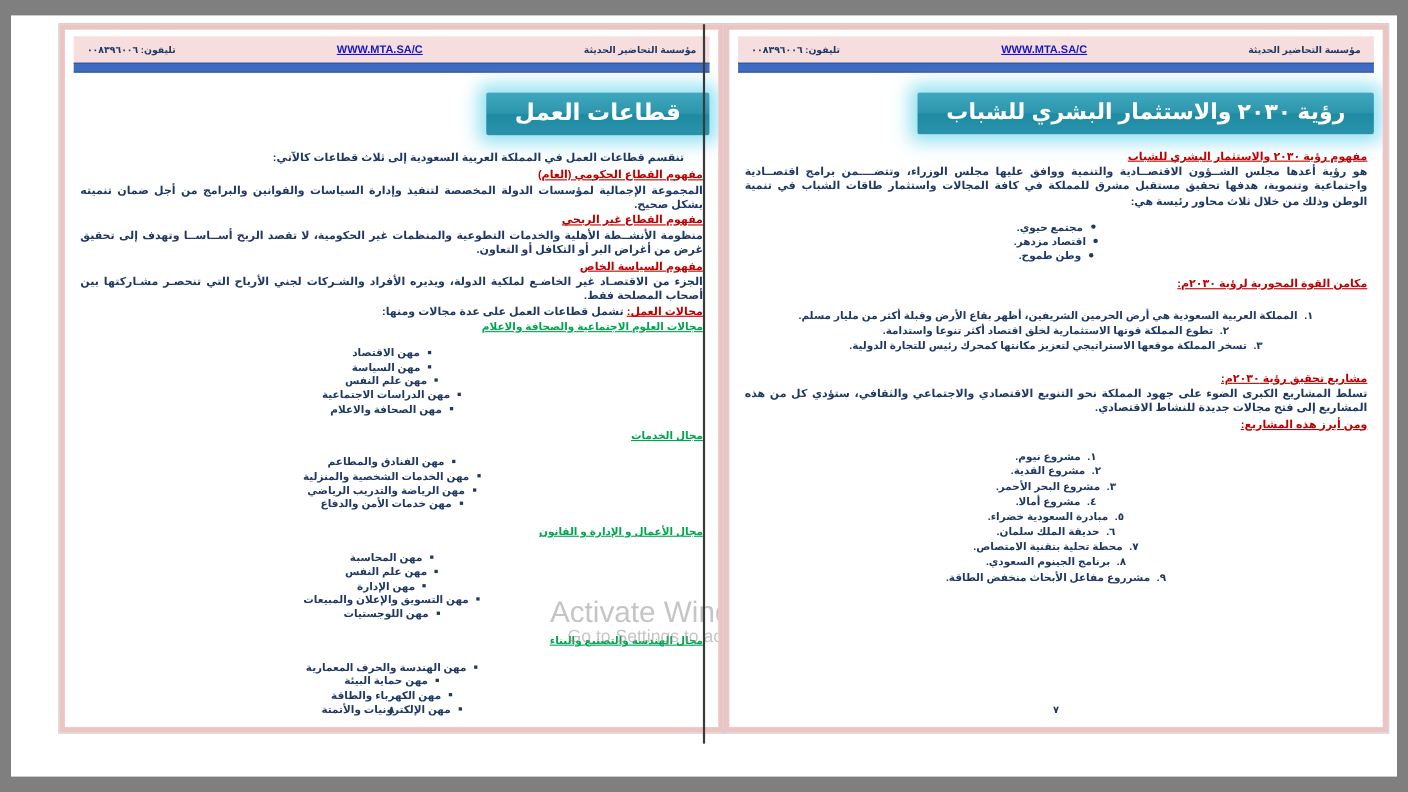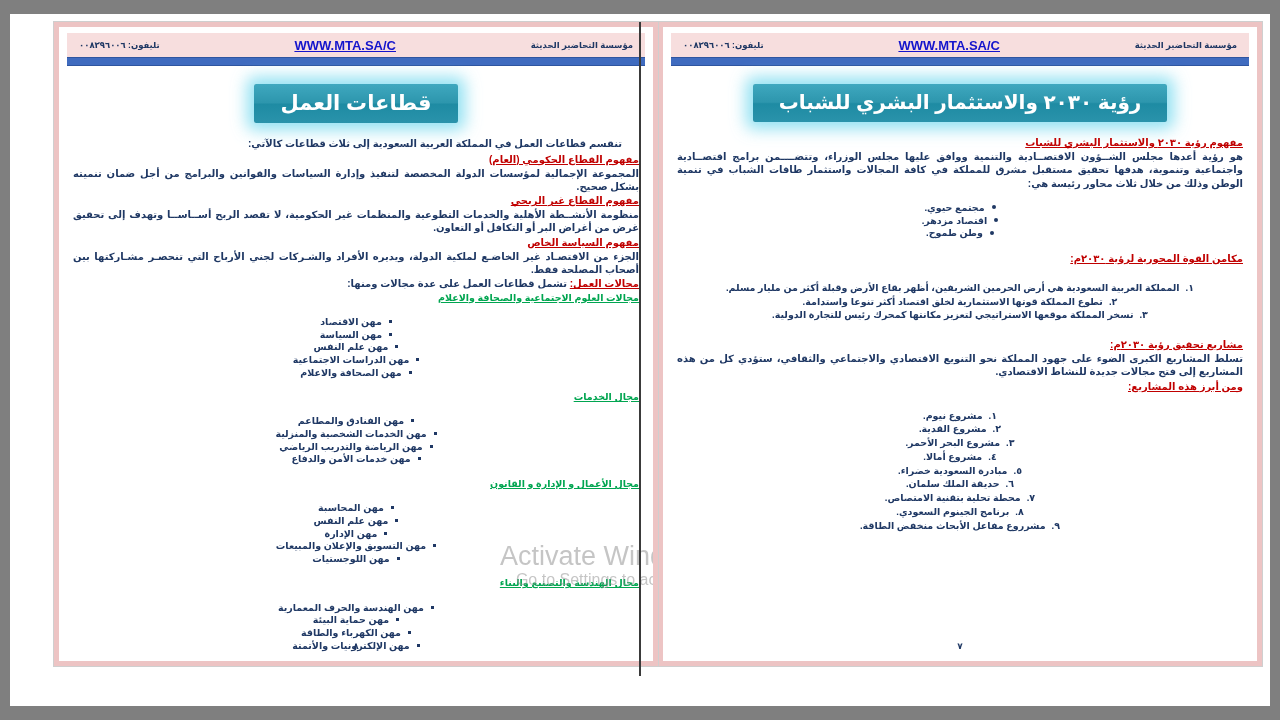--- a/index.html
+++ b/index.html
@@ -80,38 +80,37 @@
     direction: rtl;
   }
   .pg-header .h-cell {
     font-size: 8.5px;
     font-weight: bold;
     color: #1f3864;
     white-space: nowrap;
     letter-spacing: .2px;
   }
   .pg-header .h-link {
-    font-size: 13px;
+    font-size: 10px;
     font-weight: bold;
     color: #1414cc;
     text-decoration: underline;
     white-space: nowrap;
   }
   .header-rule {
     height: 7px;
     background: #3f6bbf;
     border-top: 1px solid #2f55a0;
     border-bottom: 1px solid #2f55a0;
     margin: 0 0 0 0;
   }
 
   
   .banner-wrap {
     display: flex;
-    justify-content: center;
     margin-top: 18px;
     margin-bottom: 14px;
   }
   .banner {
     background: linear-gradient(180deg,#3fa8bf 0%, #2d96ad 48%, #1e8ba3 52%, #2a93ab 100%);
     color: #ffffff;
     font-weight: bold;
     text-align: center;
     padding: 7px 26px 9px 26px;
     border-radius: 2px;

